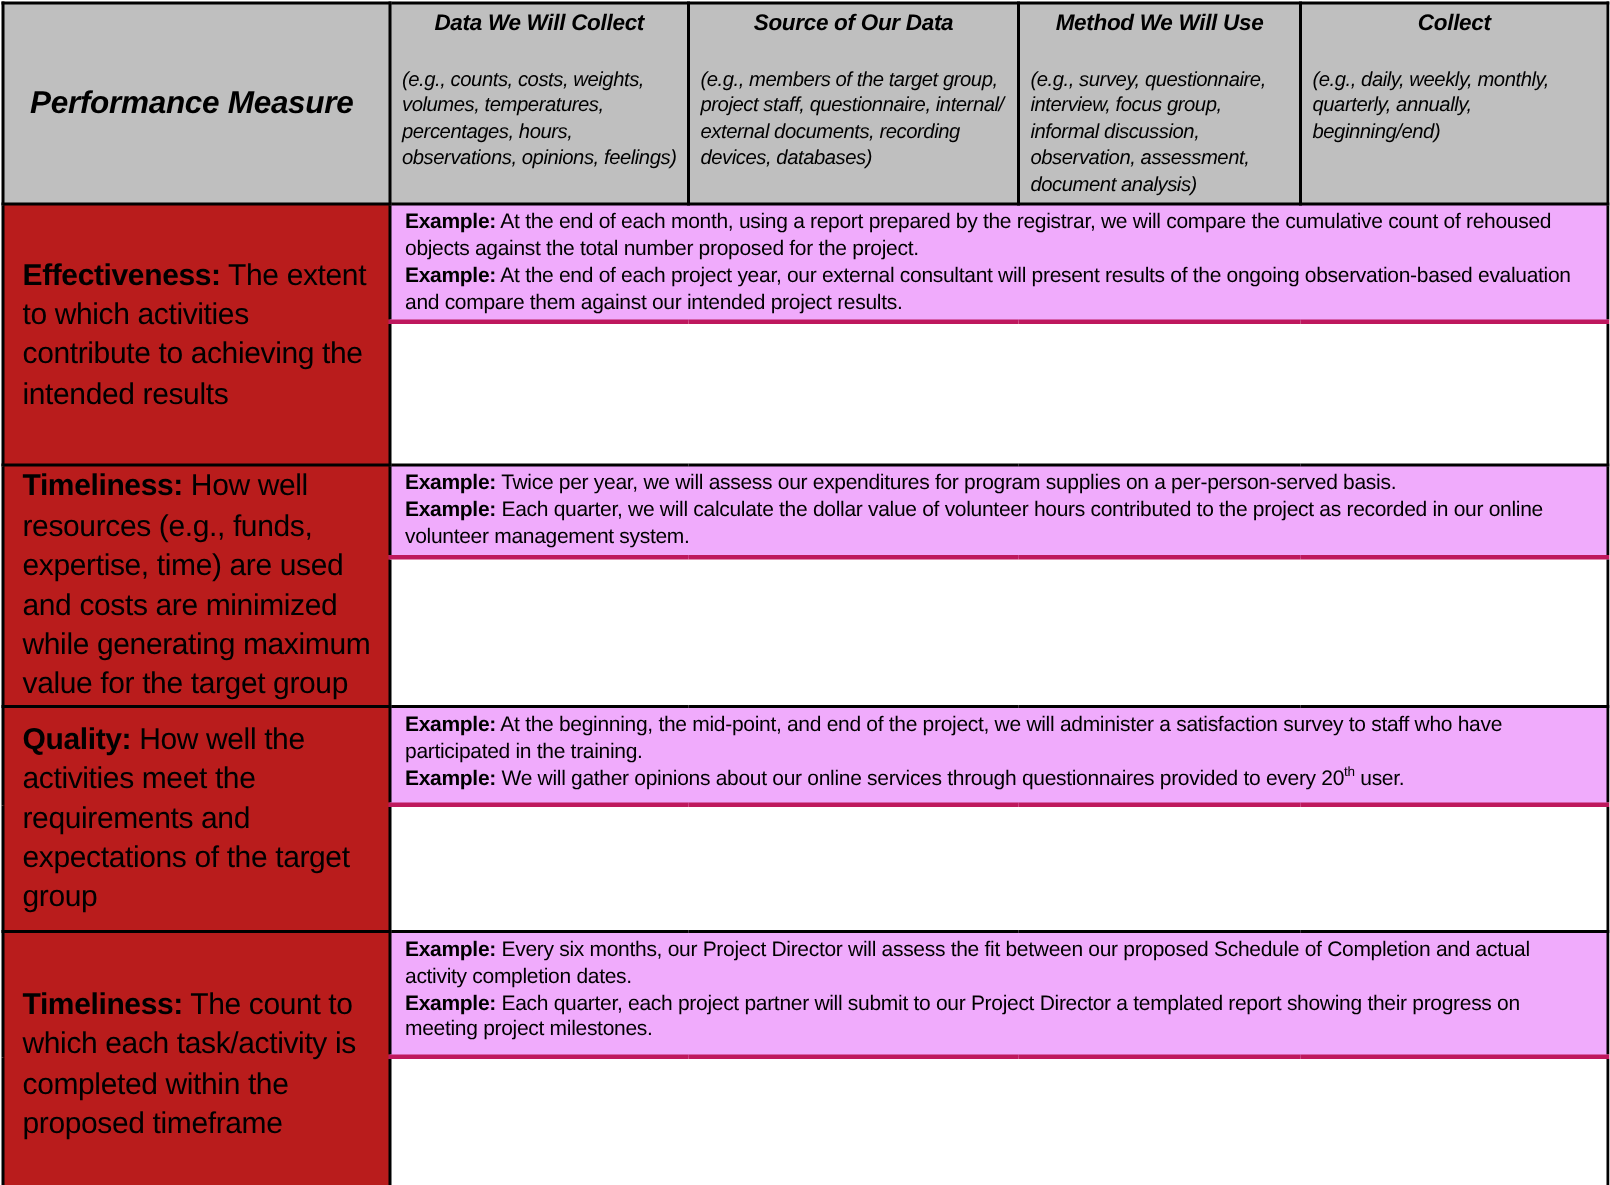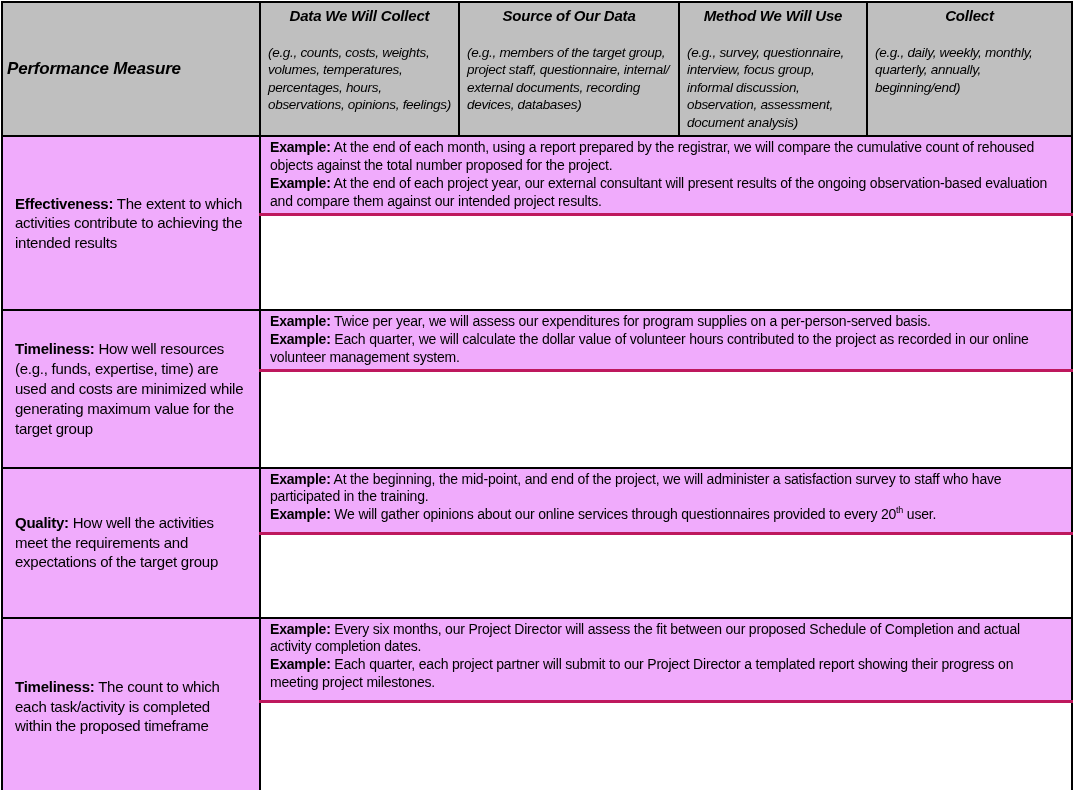--- a/index.html
+++ b/index.html
@@ -35,33 +35,33 @@
     letter-spacing: -0.2px;
   }
   th .h-desc {
     font-size: 13.5px;
     line-height: 1.3;
     letter-spacing: -0.3px;
     margin-top: 18px;
   }
   th.corner {
     vertical-align: middle;
-    font-size: 17px;
+    font-size: 21px;
     font-weight: bold;
-    padding: 0 8px 0 4px;
+    padding: 0 8px 0 17px;
     letter-spacing: -0.2px;
   }
   tr.header-row { height: 122px; }
 
   
   td.measure {
-    background: #f0abfc;
+    background: #b91c1c;
     vertical-align: middle;
     padding: 0 10px 0 12px;
-    font-size: 15px;
+    font-size: 20px;
     line-height: 1.32;
     letter-spacing: -0.25px;
     margin-top: 36px;
   }
   td.measure .term { font-weight: bold; }
 
   
   td.example {
     vertical-align: top;
     background: #f0abfc;

